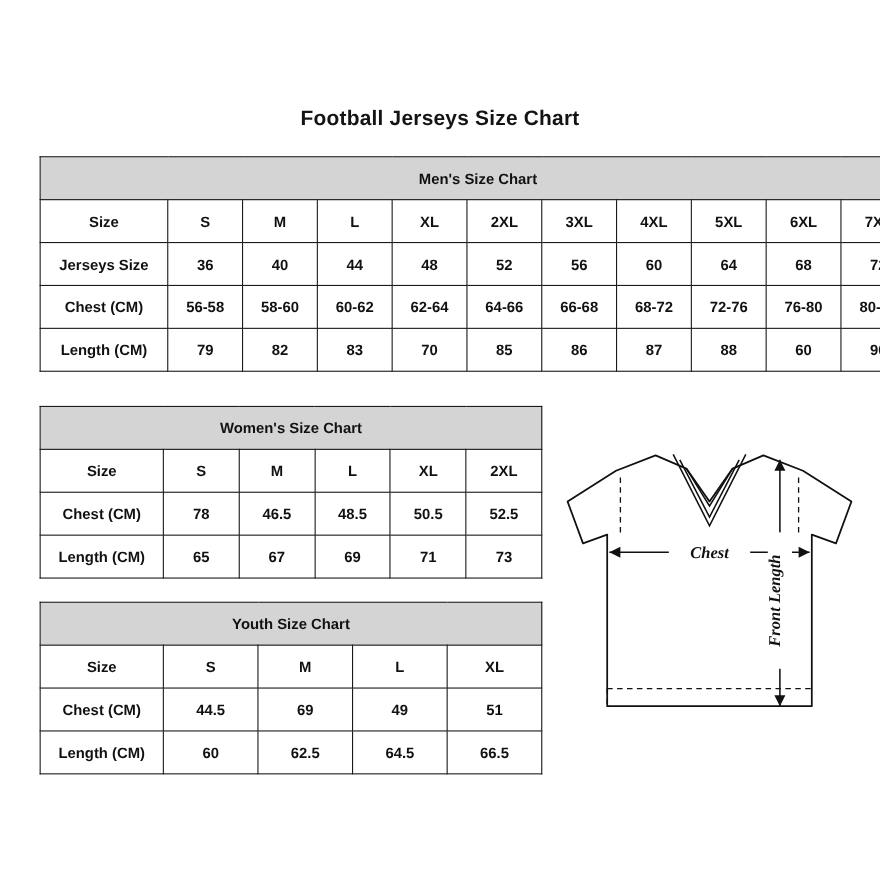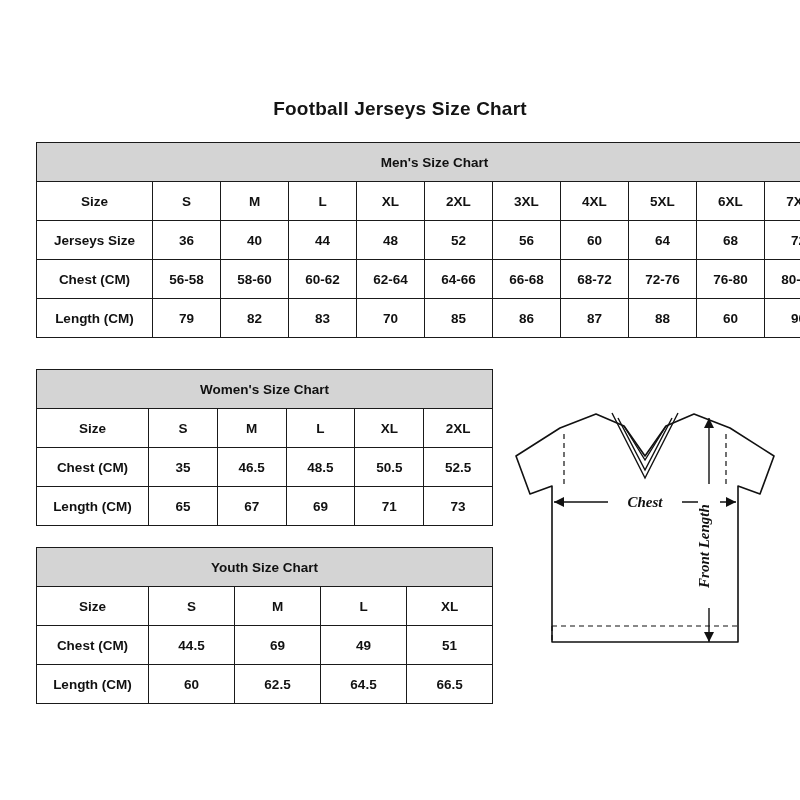--- a/index.html
+++ b/index.html
@@ -203,21 +203,21 @@
         <tr>
           <td class="row-label">Size</td>
           <td>S</td>
           <td>M</td>
           <td>L</td>
           <td>XL</td>
           <td>2XL</td>
         </tr>
         <tr>
           <td class="row-label">Chest (CM)</td>
-          <td>35</td>
+          <td>78</td>
           <td>46.5</td>
           <td>48.5</td>
           <td>50.5</td>
           <td>52.5</td>
         </tr>
         <tr>
           <td class="row-label">Length (CM)</td>
           <td>65</td>
           <td>67</td>
           <td>69</td>

